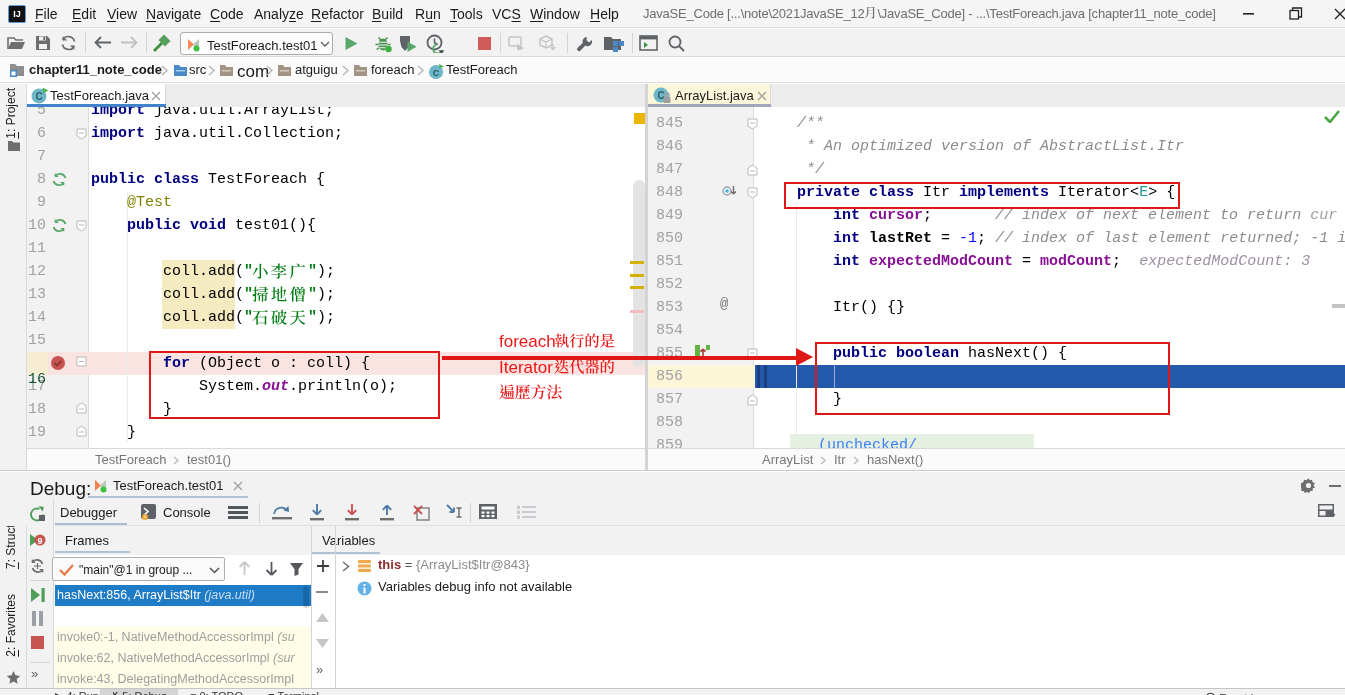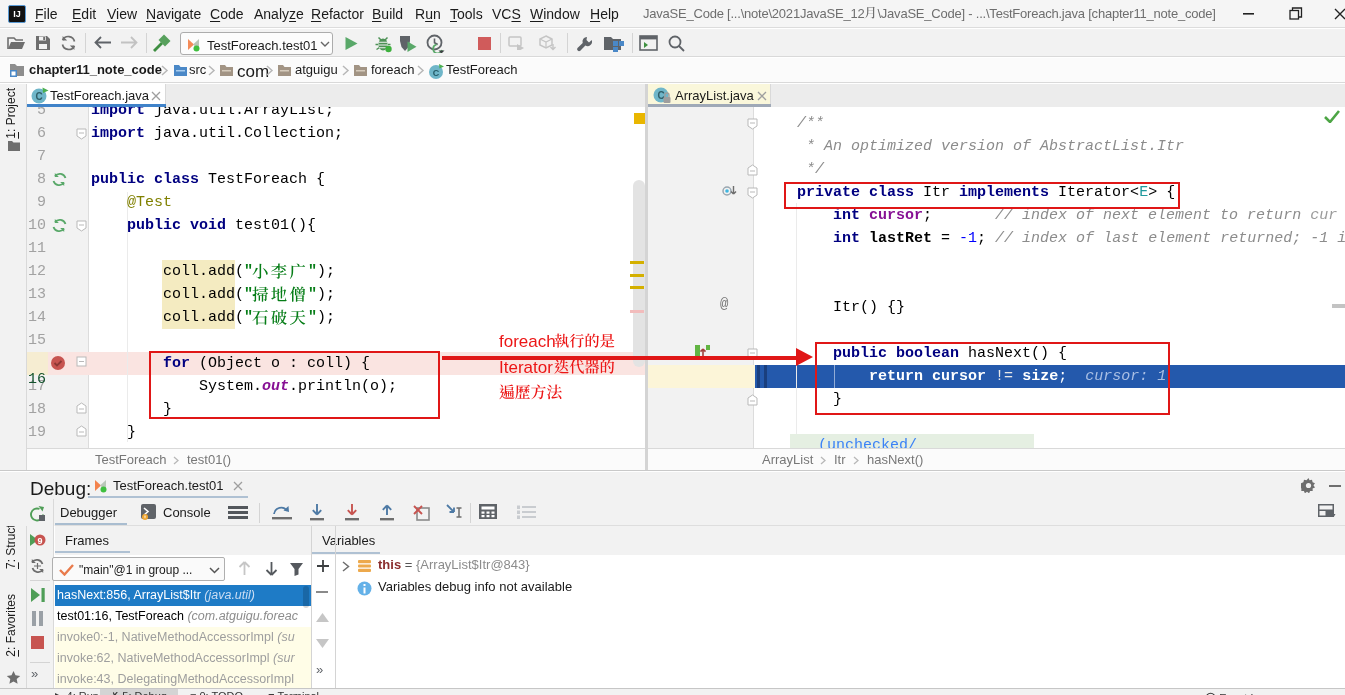--- a/index.html
+++ b/index.html
@@ -322,22 +322,38 @@
 <div class="abs" style="left:648px;top:107px;width:697px;height:341px;background:#fff;overflow:hidden">
   <div class="abs" style="left:0;top:0;width:106px;height:341px;background:#F2F2F2;border-right:1px solid #DCDCDC"></div>
 
   <div class="abs" style="left:0;top:257.5px;width:107px;height:23px;background:#FCF5D8"></div>
   <div class="abs" style="left:107px;top:257.5px;width:590px;height:23px;background:#2459AC"></div>
 
   <div class="abs" style="left:148px;top:96px;width:1px;height:240px;background:#EBEBEB"></div>
   <div class="abs" style="left:186px;top:257.5px;width:1px;height:23px;background:rgba(255,255,255,.5)"></div>
   <div class="abs" style="left:109px;top:257.5px;width:3px;height:23px;background:#1A3F7E"></div>
   <div class="abs" style="left:116px;top:257.5px;width:3px;height:23px;background:#1A3F7E"></div>
-
-  <div class="cl" style="left:113px;top:257.5px;color:#fff">            <b>return</b> <b>cursor</b> <span style="color:#E8E8E8">!=</span> <b>size</b>;  <span style="color:#A9BFE4;font-style:italic">cursor: 1</span></div>
+  <div class="abs" style="left:0;top:0;width:36px;height:341px">
+      <div class="gn gr" style="top:4.5px">845</div>
+      <div class="gn gr" style="top:27.5px">846</div>
+      <div class="gn gr" style="top:50.5px">847</div>
+      <div class="gn gr" style="top:73.5px">848</div>
+      <div class="gn gr" style="top:96.5px">849</div>
+      <div class="gn gr" style="top:119.5px">850</div>
+      <div class="gn gr" style="top:142.5px">851</div>
+      <div class="gn gr" style="top:165.5px">852</div>
+      <div class="gn gr" style="top:188.5px">853</div>
+      <div class="gn gr" style="top:211.5px">854</div>
+      <div class="gn gr" style="top:234.5px">855</div>
+      <div class="gn gr" style="top:257.5px">856</div>
+      <div class="gn gr" style="top:280.5px">857</div>
+      <div class="gn gr" style="top:303.5px">858</div>
+      <div class="gn gr" style="top:326.5px">859</div>
+    </div>
+
 
   <svg class="ic" style="left:72px;top:77px" width="18" height="14">
       <circle cx="7" cy="7" r="4" fill="none" stroke="#9AA7B0" stroke-width="1.5"></circle>
       <circle cx="7" cy="7" r="1.8" fill="#40B6E0"></circle>
       <path d="M13.5 2v8M13.5 10l-2.5-2.6M13.5 10l2.5-2.6" stroke="#6E6E6E" stroke-width="1.4" fill="none"></path>
     </svg>
   <div class="abs" style="left:72px;top:189px;font-size:14px;color:#787878;font-family:'Liberation Mono',monospace">@</div>
   <svg class="ic" style="left:46px;top:237px" width="17" height="14">
       <rect x="1" y="1" width="5" height="12" fill="#62B543"></rect>
       <path d="M9 13V5M9 5L6.5 7.6M9 5l2.5 2.6" stroke="#A1403C" stroke-width="1.6" fill="none"></path>
@@ -365,20 +381,21 @@
       <path d="M3 7h5" stroke="#B9B9B9"></path>
     </svg>
 
   <div class="abs" style="left:113px;top:0;width:584px;height:341px">
       <div class="cl" style="top:4.5px"><span style="color:#8C8C8C;font-style:italic">    /**</span></div>
       <div class="cl" style="top:27.5px"><span style="color:#8C8C8C;font-style:italic">     * An optimized version of AbstractList.Itr</span></div>
       <div class="cl" style="top:50.5px"><span style="color:#8C8C8C;font-style:italic">     */</span></div>
       <div class="cl" style="top:73.5px">    <b style="color:#000080">private</b> <b style="color:#000080">class</b> Itr <b style="color:#000080">implements</b> Iterator<span>&lt;</span><span style="color:#20999D">E</span><span>&gt;</span> {</div>
       <div class="cl" style="top:96.5px">        <b style="color:#000080">int</b> <b style="color:#871094">cursor</b>;       <span style="color:#8C8C8C;font-style:italic">// index of next element to return</span> <span style="color:#9B9B9B;font-style:italic">cur</span></div>
       <div class="cl" style="top:119.5px">        <b style="color:#000080">int</b> <b style="color:#000000">lastRet</b> = <span style="color:#0000FF">-1</span>; <span style="color:#8C8C8C;font-style:italic">// index of last element returned; -1 i</span></div>
+      <div class="cl" style="top:142.5px">        <b style="color:#000080">int</b> <b style="color:#871094">expectedModCount</b> = <b style="color:#871094">modCount</b>;  <span style="color:#9B8FA6;font-style:italic">expectedModCount: 3</span></div>
       <div class="cl" style="top:188.5px">        Itr() {}</div>
       <div class="cl" style="top:234.5px">        <b style="color:#000080">public</b> <b style="color:#000080">boolean</b> hasNext() {</div>
       <div class="cl" style="top:280.5px">        }</div>
     </div>
 
   <div class="abs" style="left:142px;top:326.5px;width:244px;height:15px;background:#E5EFE2"></div>
   <div class="cl" style="left:170px;top:326.5px;color:#3b82f6">(unchecked/</div>
 
   <svg class="ic" style="left:676px;top:3px" width="16" height="13">
       <path d="M1 7l5 5L15 1" fill="none" stroke="#4DA545" stroke-width="2.6"></path>
@@ -573,21 +590,20 @@
         <path d="M7.5 1v13M7.5 1L2.5 6M7.5 1l5 5" stroke="#C6C6C6" stroke-width="1.8" fill="none"></path>
       </svg>
     <svg class="ic" style="left:209px;top:6px" width="15" height="16">
         <path d="M7.5 1v13M7.5 14l-5-5M7.5 14l5-5" stroke="#55595E" stroke-width="1.8" fill="none"></path>
       </svg>
     <svg class="ic" style="left:234px;top:7px" width="15" height="14">
         <path d="M1 1h13L9.5 7v5.5l-4 1.5V7z" fill="#55595E"></path>
       </svg>
     <div class="abs" style="left:248px;top:31px;width:6px;height:22px;background:rgba(0,0,0,0.16);z-index:5;border-radius:3px"></div>
     <div class="abs" style="left:0;top:30px;width:256px;height:21px;background:#1E7BC6;color:#fff;font-size:12.5px;line-height:21px;white-space:nowrap;overflow:hidden"><span style="padding-left:2px">hasNext:856, ArrayList$Itr <i style="color:#CADDF3">(java.util)</i></span></div>
-    <div class="abs" style="left:0;top:51px;width:256px;height:21px;color:#000;font-size:12.5px;line-height:21px;white-space:nowrap;overflow:hidden"><span style="padding-left:2px">test01:16, TestForeach <i style="color:#8C8C8C">(com.atguigu.foreac</i></span></div>
     <div class="abs" style="left:0;top:72px;width:256px;height:21px;background:#FFFDE7;color:#9E9E9E;font-size:12.5px;line-height:21px;white-space:nowrap;overflow:hidden"><span style="padding-left:2px">invoke0:-1, NativeMethodAccessorImpl <i>(su</i></span></div>
     <div class="abs" style="left:0;top:93px;width:256px;height:21px;background:#FFFDE7;color:#9E9E9E;font-size:12.5px;line-height:21px;white-space:nowrap;overflow:hidden"><span style="padding-left:2px">invoke:62, NativeMethodAccessorImpl <i>(sur</i></span></div>
     <div class="abs" style="left:0;top:114px;width:256px;height:21px;background:#FFFDE7;color:#9E9E9E;font-size:12.5px;line-height:21px;white-space:nowrap;overflow:hidden"><span style="padding-left:2px">invoke:43, DelegatingMethodAccessorImpl</span></div>
   </div>
   <div class="abs" style="left:311px;top:55px;width:1px;height:163px;background:#D4D4D4"></div>
 
   <div class="abs" style="left:312px;top:84px;width:23px;height:134px;background:#fff">
     <svg class="ic" style="left:4px;top:4px" width="14" height="14">
         <path d="M7 1v12M1 7h12" stroke="#3C3F41" stroke-width="1.8"></path>
       </svg>

